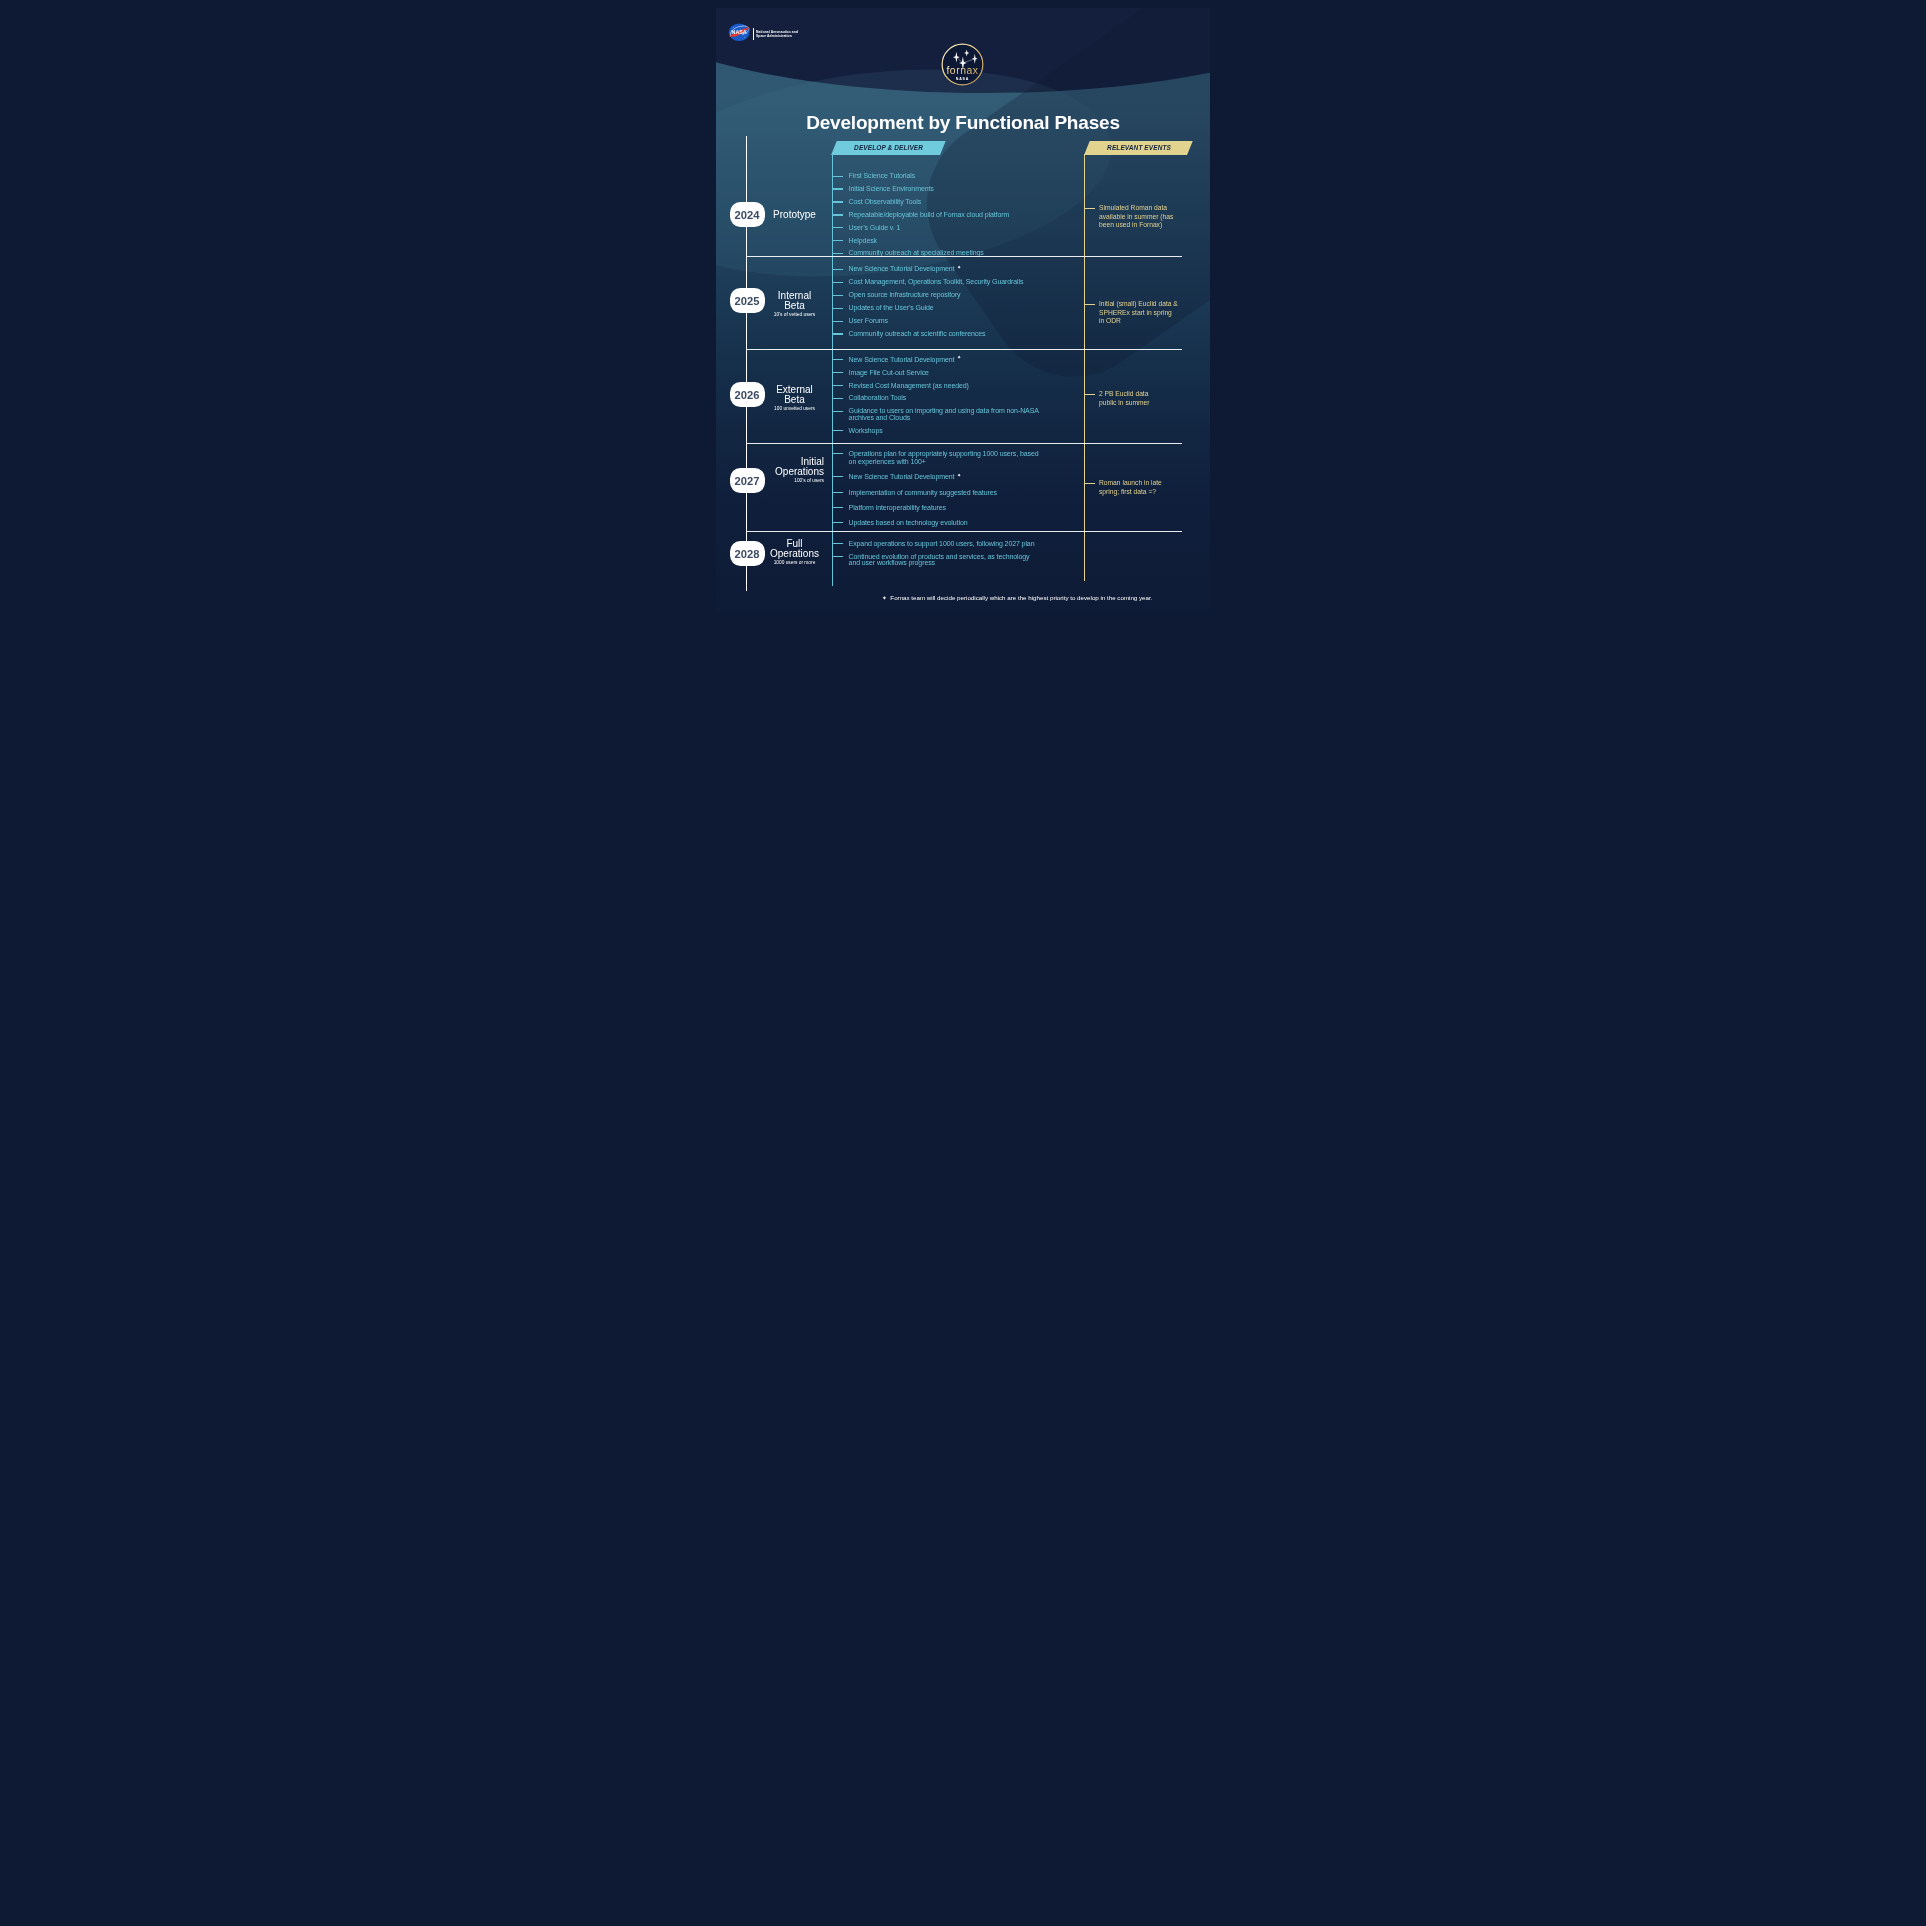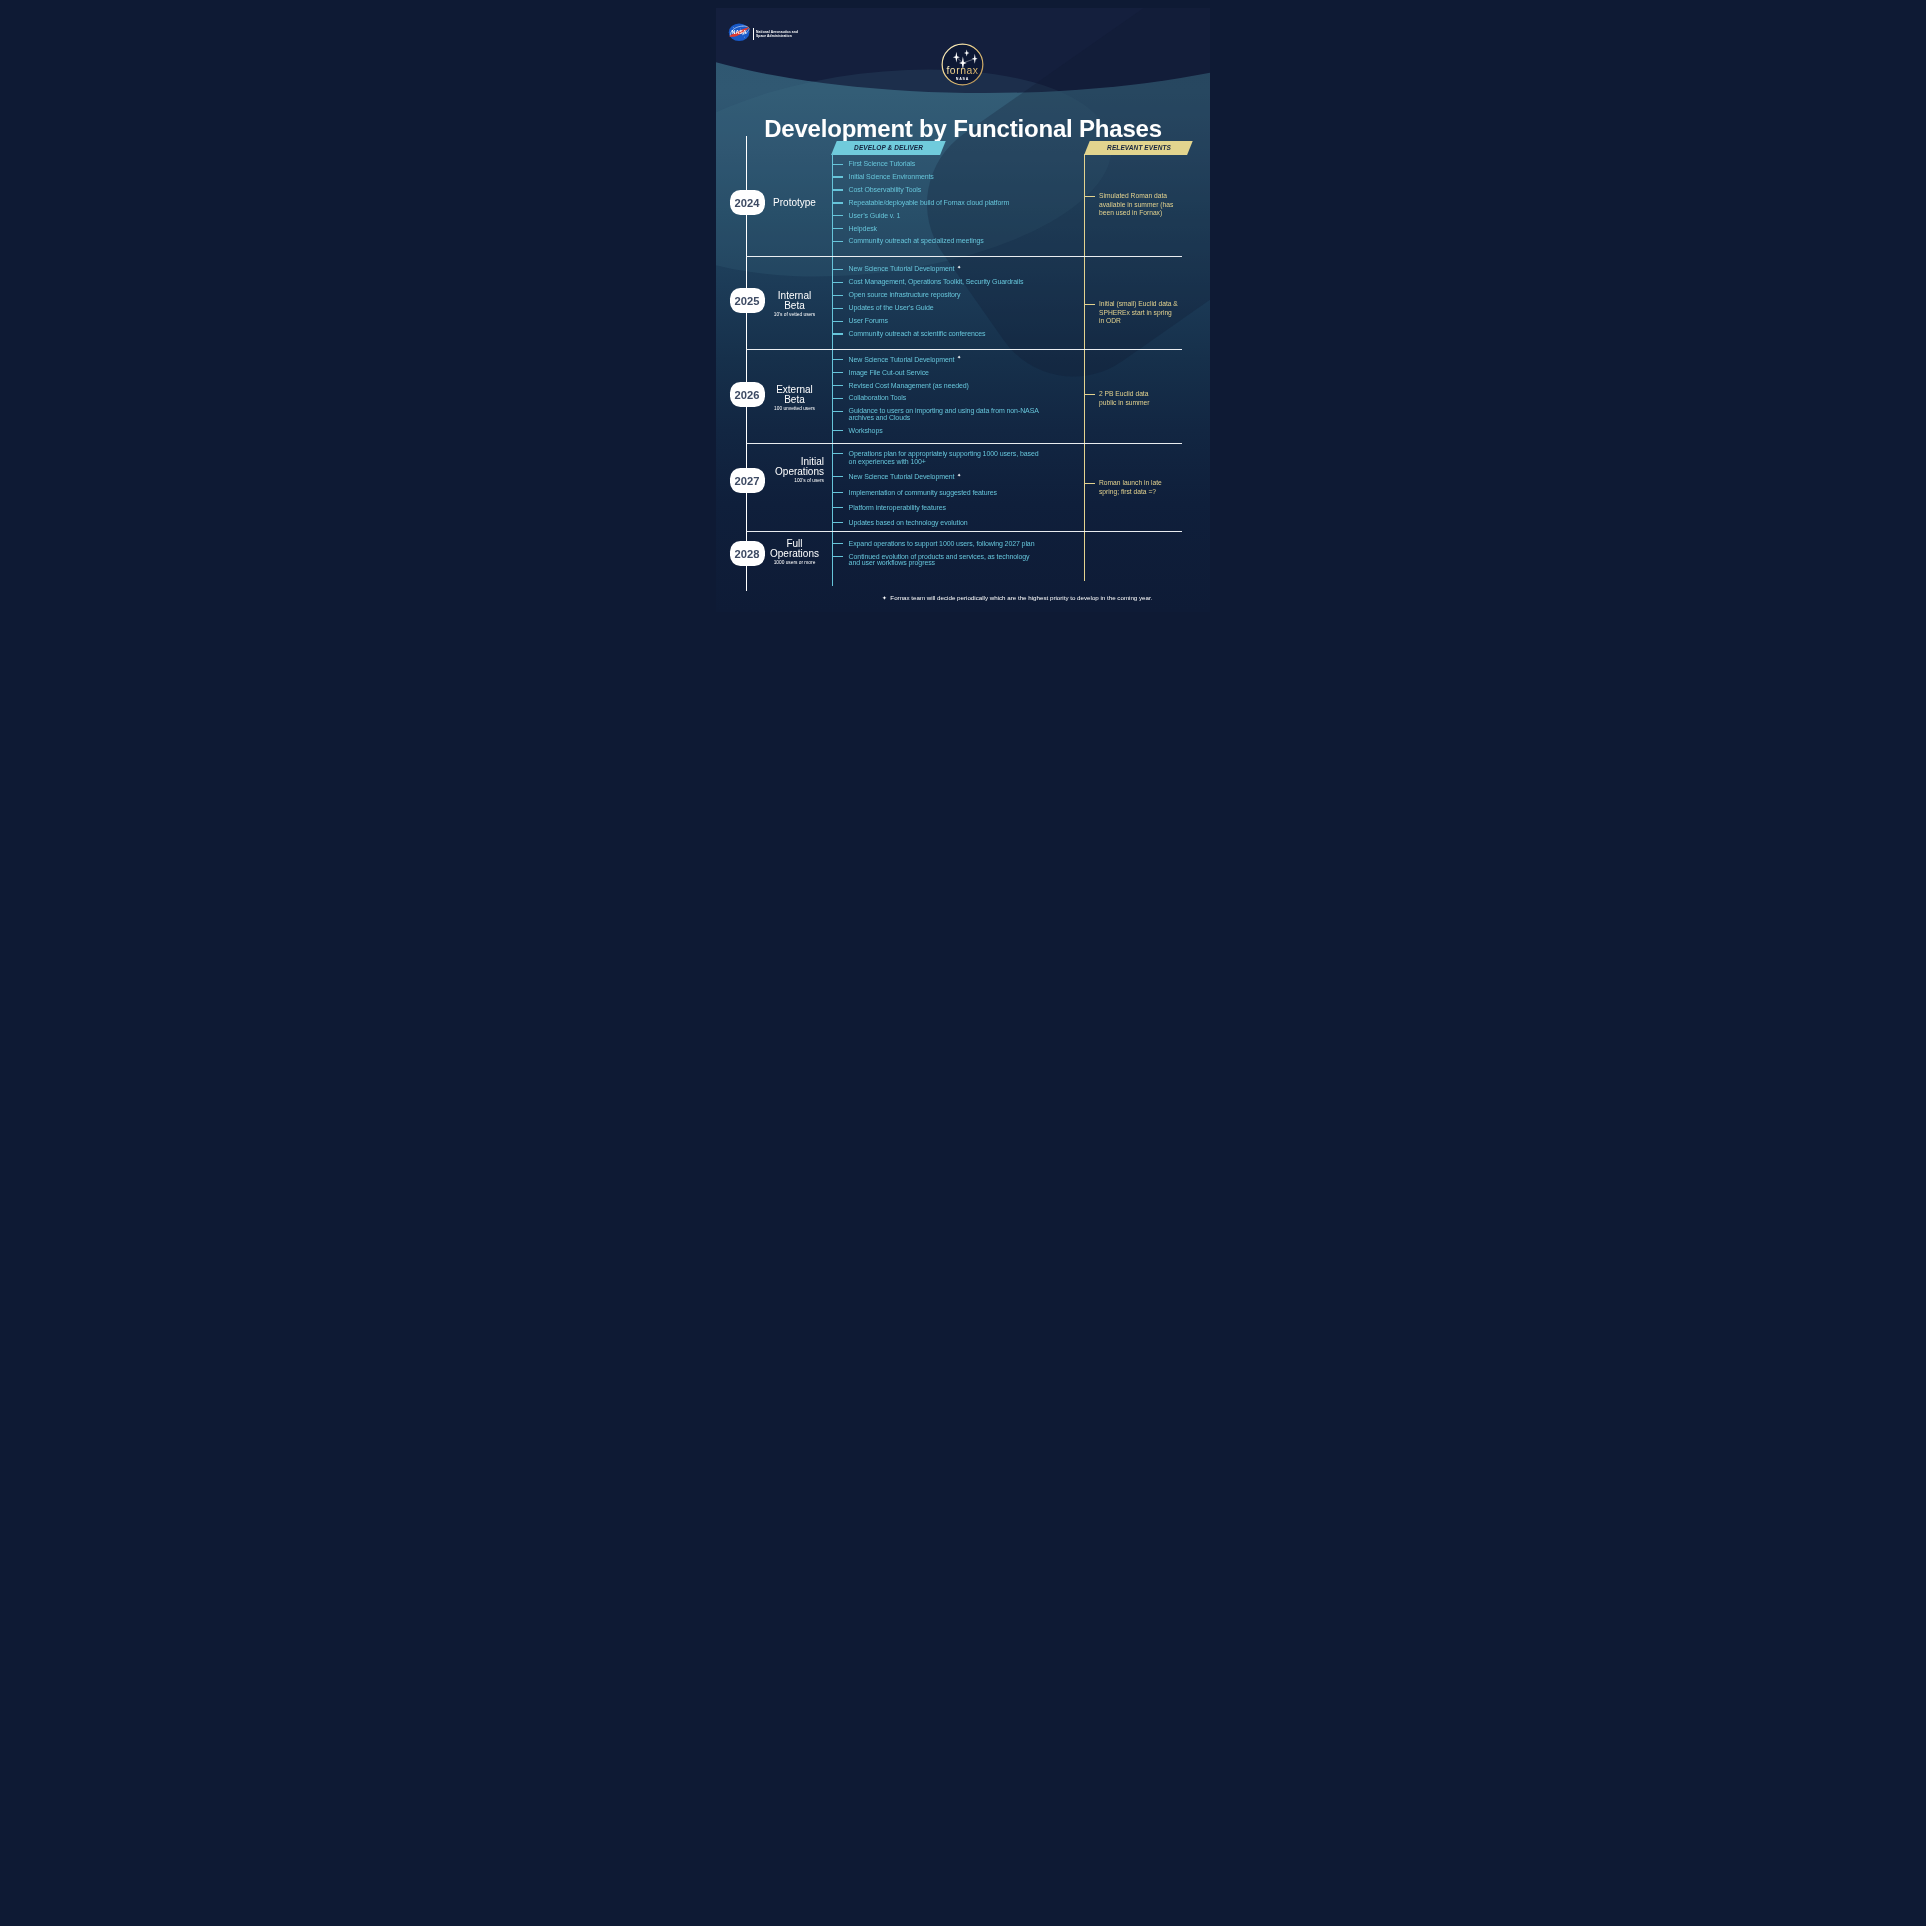--- a/index.html
+++ b/index.html
@@ -17,38 +17,38 @@
   .curve3{position:absolute; top:65px; left:-85px; width:482px; height:200px;
     background:rgba(68,115,141,0.18); border-radius:50%; transform:rotate(-7deg);}
 
   
   .nasa-logo{position:absolute; left:11.6px; top:15.4px;}
   .agency-divider{position:absolute; left:37px; top:20px; width:0.6px; height:12.3px; background:#fff;}
   .agency-name{position:absolute; left:40px; top:22px; color:#fff; font-size:3.3px;
     line-height:4px; font-weight:bold; letter-spacing:0.1px;}
   .fornax-badge{position:absolute; left:225px; top:35px;}
   .page-title{position:absolute; left:0; right:0; top:91px; text-align:center;
-    color:#fff; font-size:24px; font-weight:bold; letter-spacing:-0.2px;}
+    color:#fff; font-size:19px; font-weight:bold; letter-spacing:-0.2px;}
 
   
   .ribbon{position:absolute; top:133px; height:13.5px; transform:skewX(-22deg);
     display:flex; align-items:center; justify-content:center;}
   .ribbon-develop{left:118px; width:109px; background:#70cbdc;}
   .ribbon-events{left:371px; width:103px; background:#e2d48e;}
   .ribbon span{transform:skewX(22deg); font-style:italic; font-weight:bold;
     font-size:6.5px; color:#14233f; letter-spacing:0.1px; white-space:nowrap;}
 
   
   .rail-white{position:absolute; left:30px; top:128px; width:1.2px; height:455px; background:#fff;}
   .rail-cyan{position:absolute; left:116px; top:146px; width:1.3px; height:432px; background:#66c4d9;}
   .rail-gold{position:absolute; left:368px; top:146px; width:1.3px; height:427px; background:#e3d28f;}
 
   
   .band{position:absolute; left:0; width:100%;}
-  .b0{top:125px; height:121px;} .b1{top:248px; height:92px;border-radius:32px;} .b2{top:341px; height:94px;}
+  .b0{top:137px; height:121px;} .b1{top:248px; height:92px;border-radius:32px;} .b2{top:341px; height:94px;}
   .b3{top:435px; height:89px;} .b4{top:523px; height:57px;}
   .sep{position:absolute; left:30px; right:28px; top:-0.4px; height:0.8px; background:rgba(245,248,250,0.95);}
 
   .pill{position:absolute; left:13.5px; width:35px; height:25px; background:#fff;
     border-radius:10.4px; display:flex; align-items:center; justify-content:center; z-index:2;}
   .b0 .pill{top:57px;} .b1 .pill{top:32px;} .b2 .pill{top:33px;} .b3 .pill{top:25px;} .b4 .pill{top:10.4px;}
   .year{font-size:11.2px; font-weight:bold; color:#3d4a63;}
 
   .phase-label{position:absolute; left:49px; width:59px; text-align:center; color:#fff;}
   .b0 .phase-label{top:65px;} .b1 .phase-label{top:35px;} .b2 .phase-label{top:36px;}

